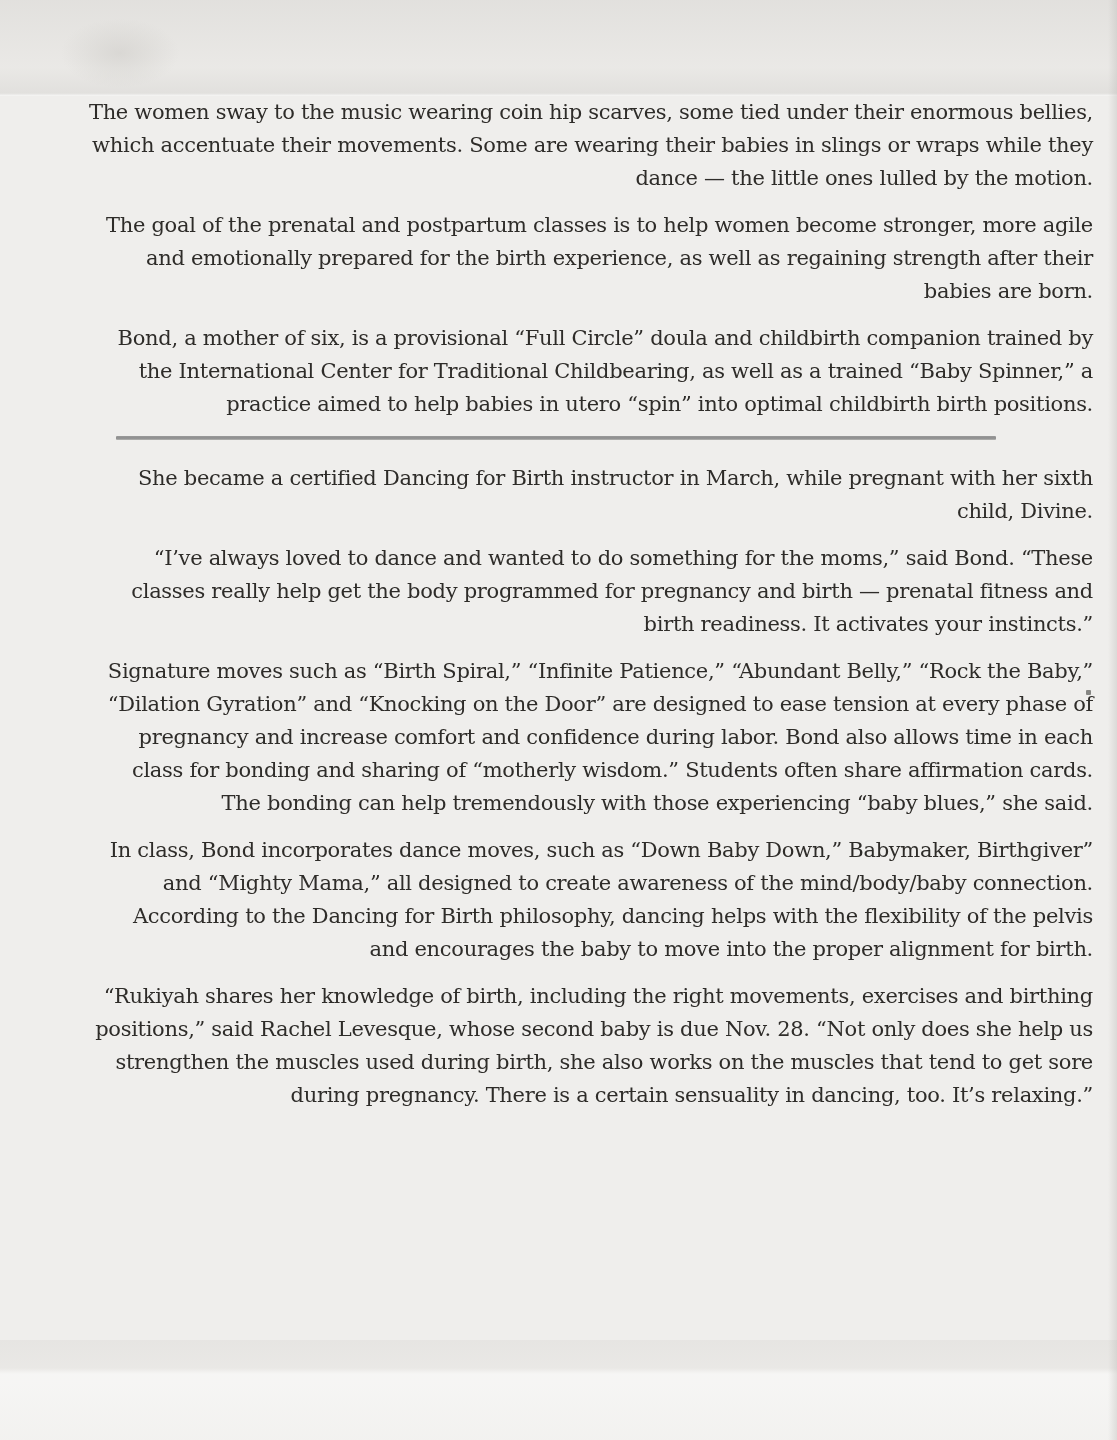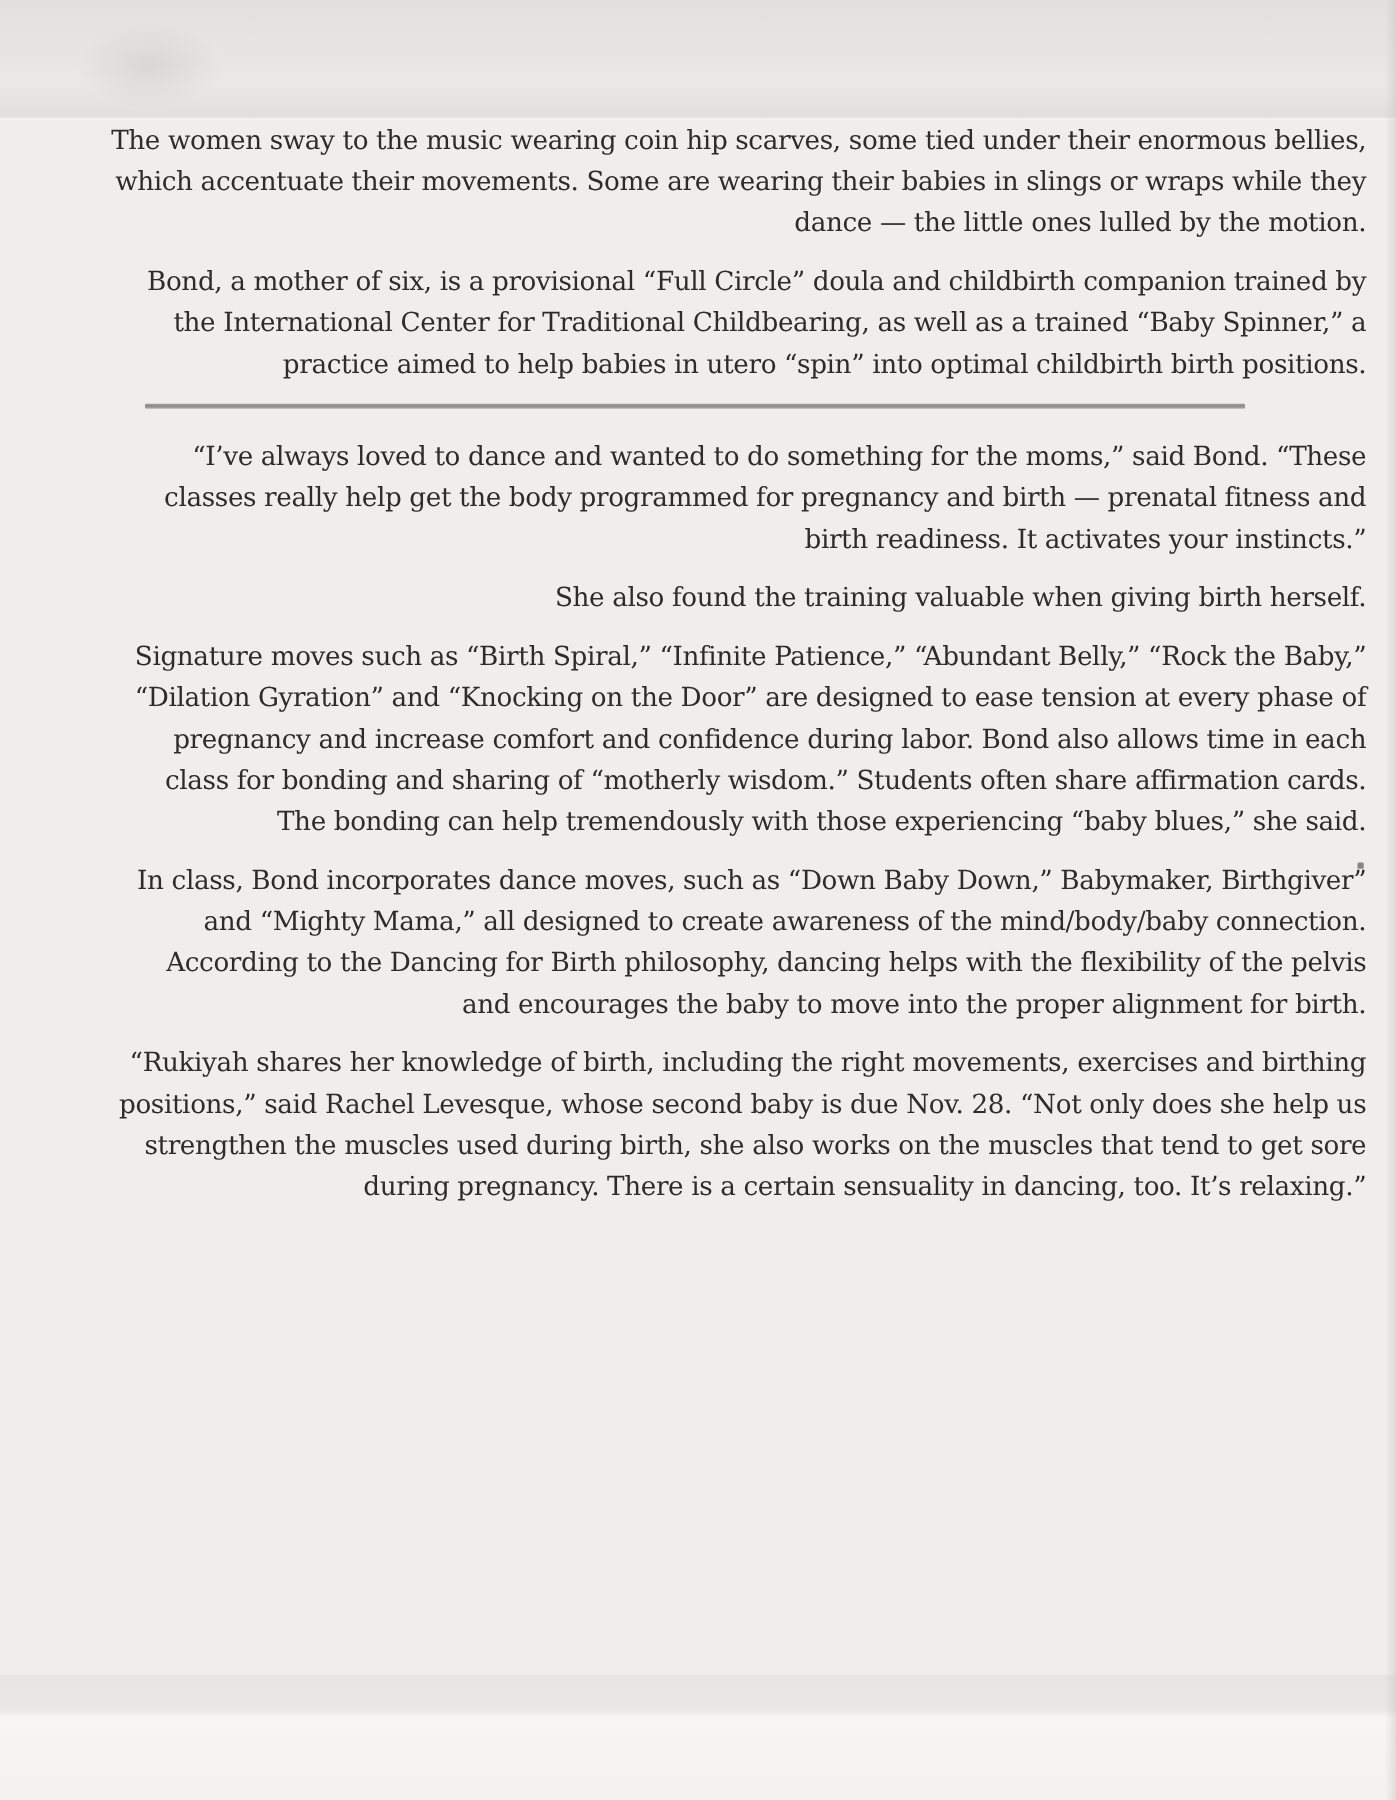--- a/index.html
+++ b/index.html
@@ -92,30 +92,34 @@
 </head>
 <body>
 
 <div class="shade-top"></div>
 <div class="crease"></div>
 
 <div class="page">
   <p class="para">The women sway to the music wearing coin hip scarves, some tied under their enormous bellies,
 which accentuate their movements. Some are wearing their babies in slings or wraps while they
 dance — the little ones lulled by the motion.</p>
+  <p class="para">The goal of the prenatal and postpartum classes is to help women become stronger, more agile
+and emotionally prepared for the birth experience, as well as regaining strength after their
+babies are born.</p>
   <p class="para">Bond, a mother of six, is a provisional “Full Circle” doula and childbirth companion trained by
 the International Center for Traditional Childbearing, as well as a trained “Baby Spinner,” a
 practice aimed to help babies in utero “spin” into optimal childbirth birth positions.</p>
 
   <div class="divider"></div>
 
+  <p class="para">She became a certified Dancing for Birth instructor in March, while pregnant with her sixth
+child, Divine.</p>
   <p class="para">“I’ve always loved to dance and wanted to do something for the moms,” said Bond. “These
 classes really help get the body programmed for pregnancy and birth — prenatal fitness and
 birth readiness. It activates your instincts.”</p>
-  <p class="para">She also found the training valuable when giving birth herself.</p>
   <p class="para">Signature moves such as “Birth Spiral,” “Infinite Patience,” “Abundant Belly,” “Rock the Baby,”
 “Dilation Gyration” and “Knocking on the Door” are designed to ease tension at every phase of
 pregnancy and increase comfort and confidence during labor. Bond also allows time in each
 class for bonding and sharing of “motherly wisdom.” Students often share affirmation cards.
 The bonding can help tremendously with those experiencing “baby blues,” she said.</p>
   <p class="para">In class, Bond incorporates dance moves, such as “Down Baby Down,” Babymaker, Birthgiver”
 and “Mighty Mama,” all designed to create awareness of the mind/body/baby connection.
 According to the Dancing for Birth philosophy, dancing helps with the flexibility of the pelvis
 and encourages the baby to move into the proper alignment for birth.</p>
   <p class="para">“Rukiyah shares her knowledge of birth, including the right movements, exercises and birthing

